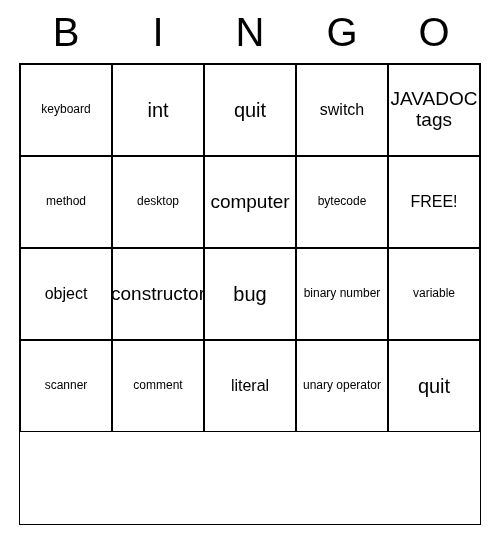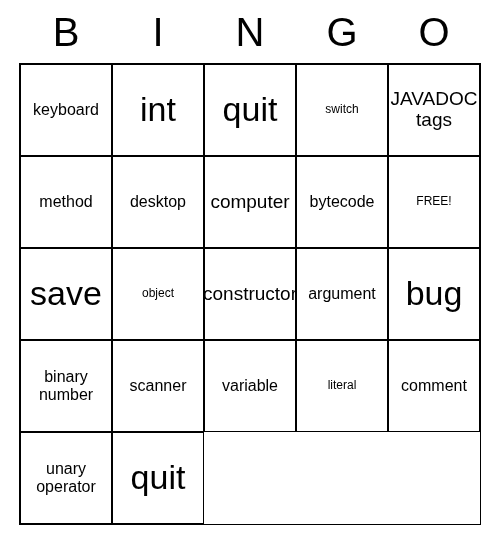--- a/index.html
+++ b/index.html
@@ -42,28 +42,28 @@
       align-items: center;
       justify-content: center;
       text-align: center;
       padding: 4px;
       font-size: 18px;
       color: #000;
       line-height: 1.1;
       overflow: hidden;
     }
     .large {
-      font-size: 34px;
+      font-size: 20px;
     }
     .medium {
-      font-size: 12px;
+      font-size: 16px;
       text-align: center;
     }
     .small {
-      font-size: 16px;
+      font-size: 12px;
     }
     .xsmall {
       font-size: 19px;
     }
   </style>
 </head>
 <body>
 
 <div class="header">
   <div class="header-letter">B</div>
@@ -77,25 +77,23 @@
   <div class="cell small">keyboard</div>
   <div class="cell large">int</div>
   <div class="cell large">quit</div>
   <div class="cell medium">switch</div>
   <div class="cell xsmall">JAVADOC tags</div>
   <div class="cell small">method</div>
   <div class="cell small">desktop</div>
   <div class="cell xsmall">computer</div>
   <div class="cell small">bytecode</div>
   <div class="cell medium">FREE!</div>
-  <div class="cell large">save</div>
   <div class="cell medium">object</div>
   <div class="cell xsmall">constructor</div>
-  <div class="cell small">argument</div>
   <div class="cell large">bug</div>
   <div class="cell small">binary number</div>
+  <div class="cell small">variable</div>
   <div class="cell small">scanner</div>
-  <div class="cell small">variable</div>
+  <div class="cell small">comment</div>
   <div class="cell medium">literal</div>
-  <div class="cell small">comment</div>
   <div class="cell small">unary operator</div>
   <div class="cell large">quit</div>
 </div>
 
 </body></html>

